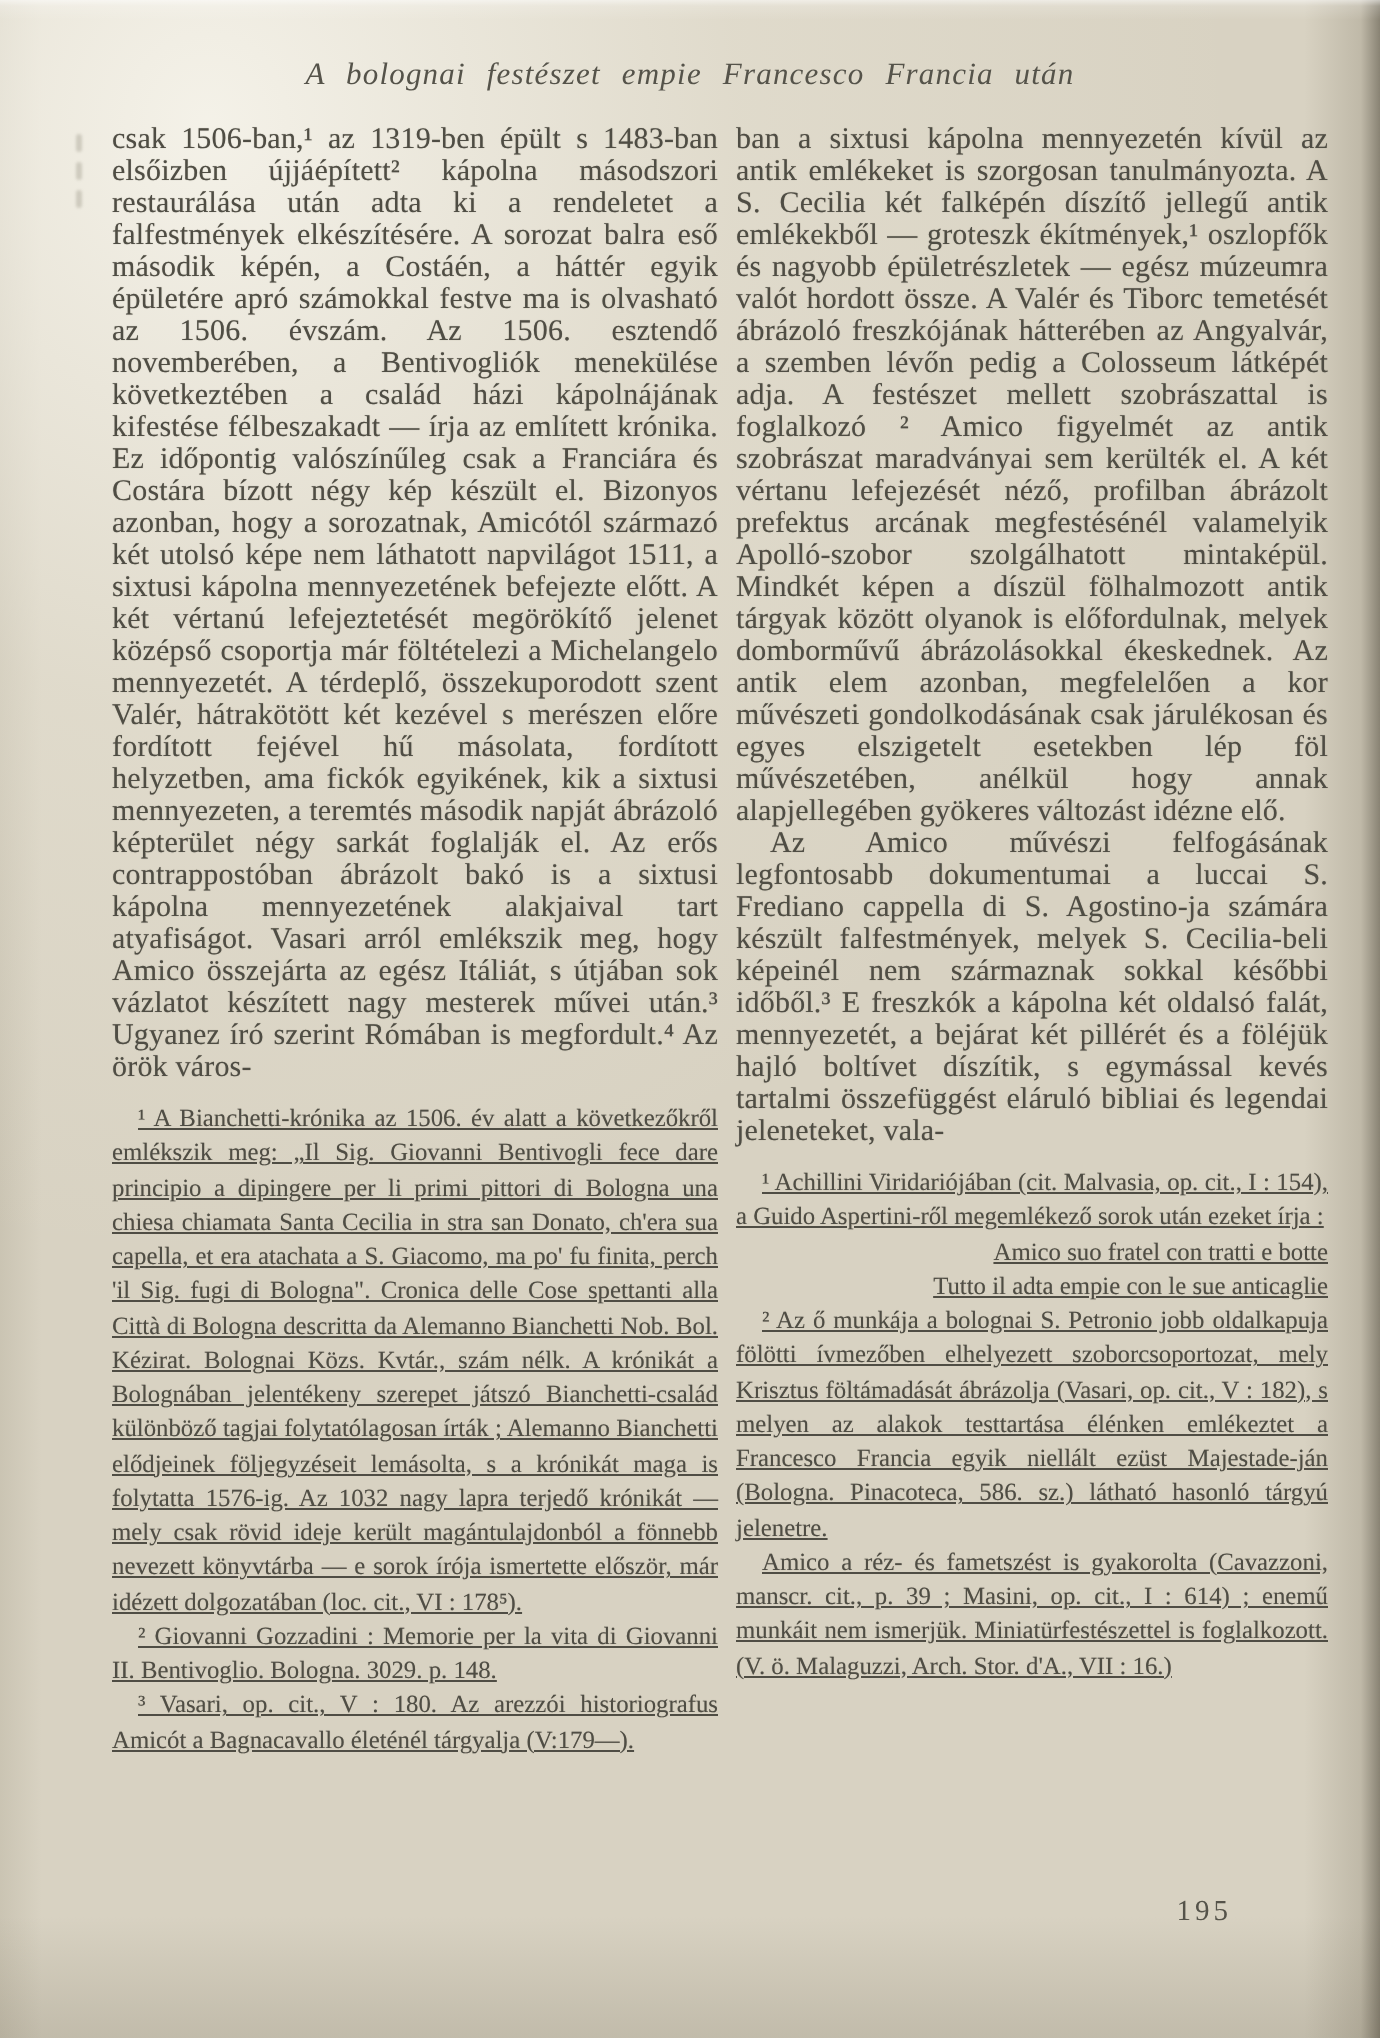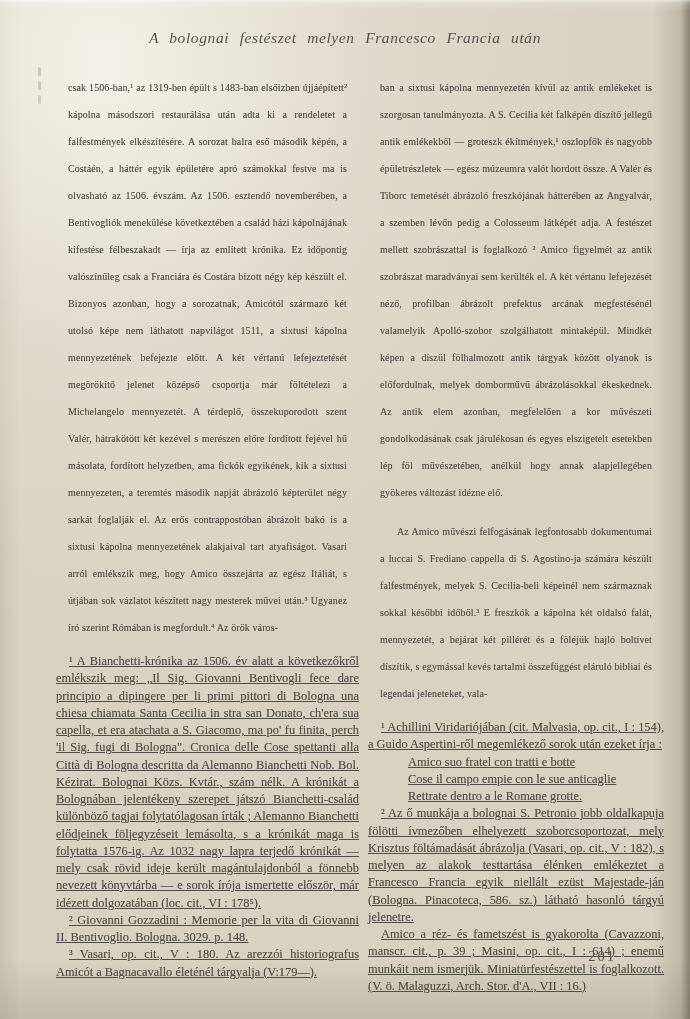--- a/index.html
+++ b/index.html
@@ -27,40 +27,40 @@
     color:#55534a;
   }
   .columns{
     position:absolute;top:62px;left:56px;right:26px;
     display:flex;gap:9px;
   }
   .col{min-width:0;}
   .col.left{flex:0 0 303px;}
   .col.right{flex:0 0 296px;}
   .bodytext{
-    margin:12px;
-    font-size:10px;
-    line-height:27px;
+    margin:0;
+    font-size:15px;
+    line-height:16px;
     text-align:justify;
     letter-spacing:0.1px;
     hyphens:auto;-webkit-hyphens:auto;
     text-shadow:0 0 0.5px rgba(82,78,64,0.45);
   }
   .bodytext.indent{text-indent:17px;}
   .footnotes{
     margin-top:9px;
     font-size:12.4px;
     line-height:17.25px;
     text-align:justify;
     hyphens:auto;-webkit-hyphens:auto;
     text-shadow:0 0 0.4px rgba(82,78,64,0.4);
   }
   .footnotes p{margin:0;text-indent:13px;text-decoration:underline;}
   .verse{margin:0 0 0 40px;}
-  .verse p{margin:0;text-indent:0;text-align:left;}
+  .verse p{margin:0;text-indent:0;text-align:right;}
   .page-number{
     position:absolute;
     top:948px;right:74px;
     font-size:14.5px;
     letter-spacing:2px;
     color:#55534a;
   }
   .margin-smudge{
     position:absolute;left:36px;top:64px;width:8px;height:50px;
     opacity:0.25;
@@ -73,43 +73,42 @@
 </style>
 </head>
 <body>
 
 <div class="margin-smudge">
     <span></span>
     <span></span>
     <span></span>
   </div>
 
-<div class="running-head">A bolognai festészet melyen Francesco Francia után</div>
+<div class="running-head">A bolognai festészet empie Francesco Francia után</div>
 
 <div class="columns">
   <div class="col left">
     <p class="bodytext">csak 1506-ban,¹ az 1319-ben épült s 1483-ban elsőizben újjáépített² kápolna másodszori restaurálása után adta ki a rendeletet a falfestmények elkészítésére. A sorozat balra eső második képén, a Costáén, a háttér egyik épületére apró számokkal festve ma is olvasható az 1506. évszám. Az 1506. esztendő novemberében, a Bentivogliók menekülése következtében a család házi kápolnájának kifestése félbeszakadt — írja az említett krónika. Ez időpontig valószínűleg csak a Franciára és Costára bízott négy kép készült el. Bizonyos azonban, hogy a sorozatnak, Amicótól származó két utolsó képe nem láthatott napvilágot 1511, a sixtusi kápolna mennyezetének befejezte előtt. A két vértanú lefejeztetését megörökítő jelenet középső csoportja már föltételezi a Michelangelo mennyezetét. A térdeplő, összekuporodott szent Valér, hátrakötött két kezével s merészen előre fordított fejével hű másolata, fordított helyzetben, ama fickók egyikének, kik a sixtusi mennyezeten, a teremtés második napját ábrázoló képterület négy sarkát foglalják el. Az erős contrappostóban ábrázolt bakó is a sixtusi kápolna mennyezetének alakjaival tart atyafiságot. Vasari arról emlékszik meg, hogy Amico összejárta az egész Itáliát, s útjában sok vázlatot készített nagy mesterek művei után.³ Ugyanez író szerint Rómában is megfordult.⁴ Az örök város-</p>
     <div class="footnotes">
       <p>¹ A Bianchetti-krónika az 1506. év alatt a következőkről emlékszik meg: „Il Sig. Giovanni Bentivogli fece dare principio a dipingere per li primi pittori di Bologna una chiesa chiamata Santa Cecilia in stra san Donato, ch'era sua capella, et era atachata a S. Giacomo, ma po' fu finita, perch 'il Sig. fugi di Bologna". Cronica delle Cose spettanti alla Città di Bologna descritta da Alemanno Bianchetti Nob. Bol. Kézirat. Bolognai Közs. Kvtár., szám nélk. A krónikát a Bolognában jelentékeny szerepet játszó Bianchetti-család különböző tagjai folytatólagosan írták ; Alemanno Bianchetti elődjeinek följegyzéseit lemásolta, s a krónikát maga is folytatta 1576-ig. Az 1032 nagy lapra terjedő krónikát — mely csak rövid ideje került magántulajdonból a fönnebb nevezett könyvtárba — e sorok írója ismertette először, már idézett dolgozatában (loc. cit., VI : 178⁵).</p>
       <p>² Giovanni Gozzadini : Memorie per la vita di Giovanni II. Bentivoglio. Bologna. 3029. p. 148.</p>
       <p>³ Vasari, op. cit., V : 180. Az arezzói historiografus Amicót a Bagnacavallo életénél tárgyalja (V:179—).</p>
 
     </div>
   </div>
 
   <div class="col right">
     <p class="bodytext">ban a sixtusi kápolna mennyezetén kívül az antik emlékeket is szorgosan tanulmányozta. A S. Cecilia két falképén díszítő jellegű antik emlékekből — groteszk ékítmények,¹ oszlopfők és nagyobb épületrészletek — egész múzeumra valót hordott össze. A Valér és Tiborc temetését ábrázoló freszkójának hátterében az Angyalvár, a szemben lévőn pedig a Colosseum látképét adja. A festészet mellett szobrászattal is foglalkozó ² Amico figyelmét az antik szobrászat maradványai sem kerülték el. A két vértanu lefejezését néző, profilban ábrázolt prefektus arcának megfestésénél valamelyik Apolló-szobor szolgálhatott mintaképül. Mindkét képen a díszül fölhalmozott antik tárgyak között olyanok is előfordulnak, melyek domborművű ábrázolásokkal ékeskednek. Az antik elem azonban, megfelelően a kor művészeti gondolkodásának csak járulékosan és egyes elszigetelt esetekben lép föl művészetében, anélkül hogy annak alapjellegében gyökeres változást idézne elő.</p>
     <p class="bodytext indent">Az Amico művészi felfogásának legfontosabb dokumentumai a luccai S. Frediano cappella di S. Agostino-ja számára készült falfestmények, melyek S. Cecilia-beli képeinél nem származnak sokkal későbbi időből.³ E freszkók a kápolna két oldalsó falát, mennyezetét, a bejárat két pillérét és a föléjük hajló boltívet díszítik, s egymással kevés tartalmi összefüggést eláruló bibliai és legendai jeleneteket, vala-</p>
     <div class="footnotes">
       <p>¹ Achillini Viridariójában (cit. Malvasia, op. cit., I : 154), a Guido Aspertini-ről megemlékező sorok után ezeket írja :</p>
       <div class="verse">
         <p>Amico suo fratel con tratti e botte</p>
-        <p>Cose il campo empie con le sue anticaglie</p>
-        <p>Rettrate dentro a le Romane grotte.</p>
+        <p>Tutto il adta empie con le sue anticaglie</p>
       </div>
       <p>² Az ő munkája a bolognai S. Petronio jobb oldalkapuja fölötti ívmezőben elhelyezett szoborcsoportozat, mely Krisztus föltámadását ábrázolja (Vasari, op. cit., V : 182), s melyen az alakok testtartása élénken emlékeztet a Francesco Francia egyik niellált ezüst Majestade-ján (Bologna. Pinacoteca, 586. sz.) látható hasonló tárgyú jelenetre.</p>
       <p>Amico a réz- és fametszést is gyakorolta (Cavazzoni, manscr. cit., p. 39 ; Masini, op. cit., I : 614) ; enemű munkáit nem ismerjük. Miniatürfestészettel is foglalkozott. (V. ö. Malaguzzi, Arch. Stor. d'A., VII : 16.)</p>
 
     </div>
   </div>
 </div>
 
-<div class="page-number">201</div>
+<div class="page-number">195</div>
 
 </body></html>

